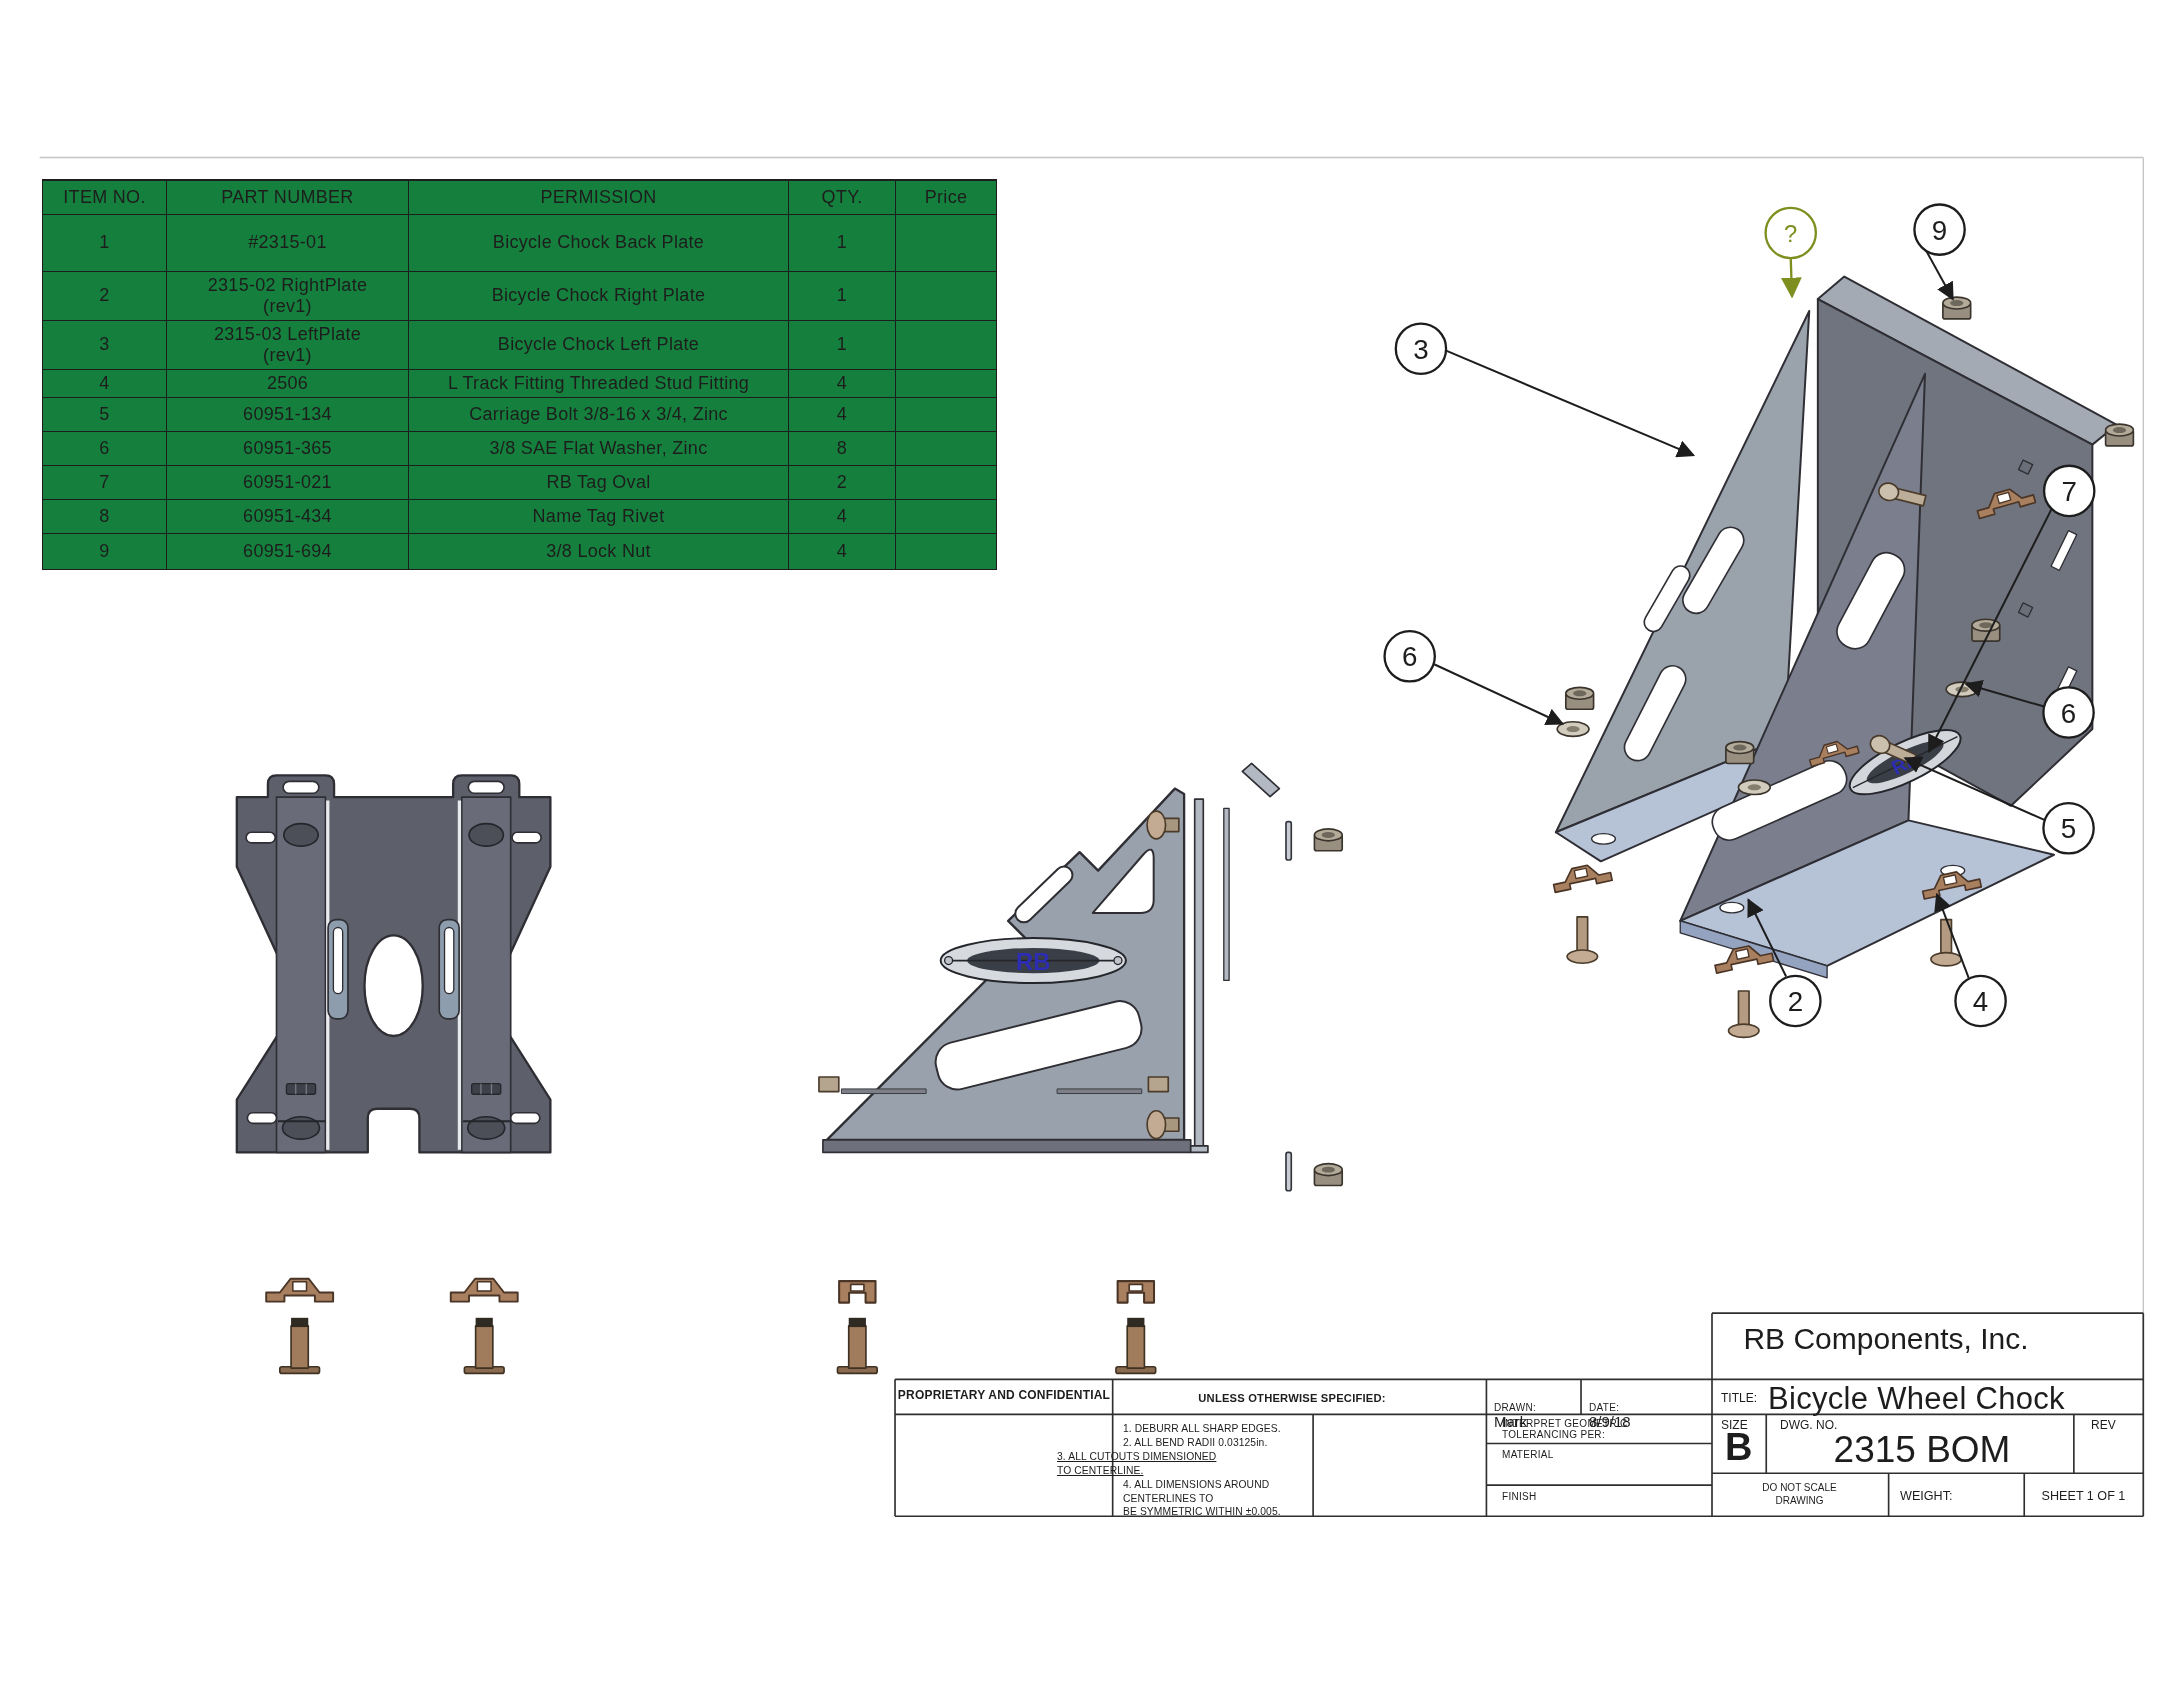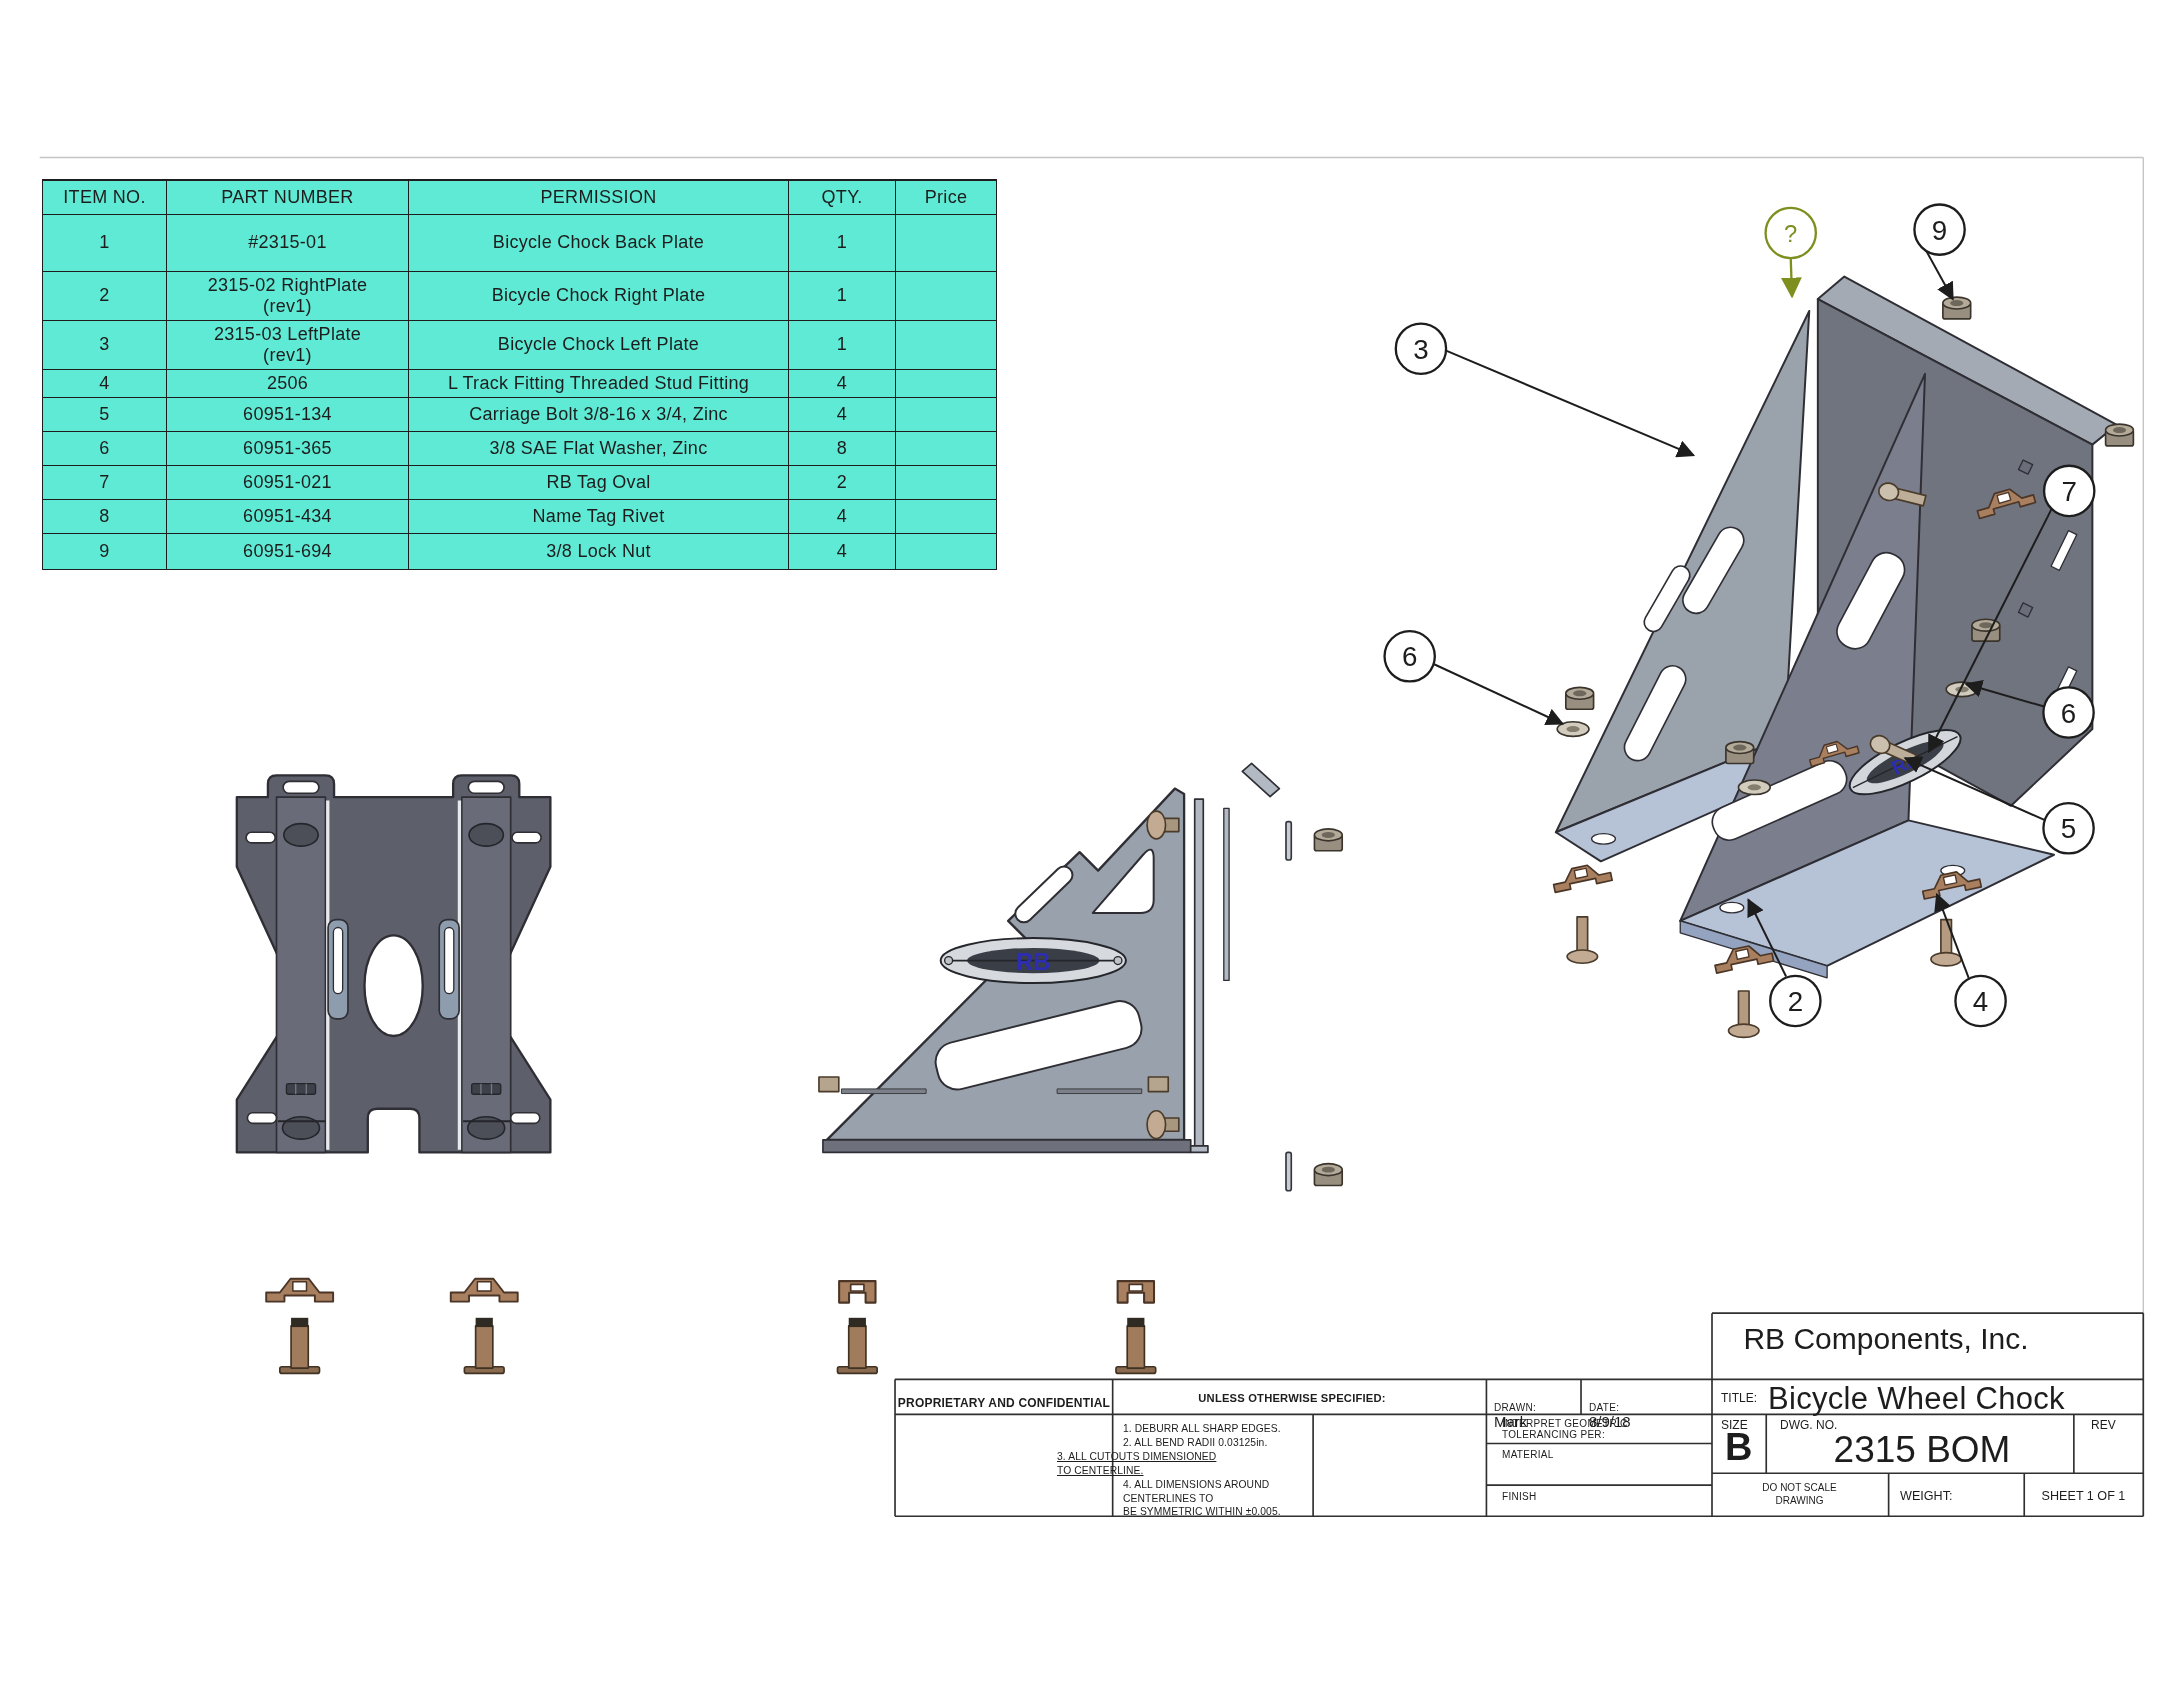--- a/index.html
+++ b/index.html
@@ -2,21 +2,21 @@
 <html style="font-size:10.6px"><head>
 <meta charset="utf-8">
 <style>
   html,body{margin:0;padding:0;background:#ffffff;}
   .page{position:relative;width:2183px;height:1687px;background:#ffffff;overflow:hidden;
         font-family:"Liberation Sans",sans-serif;color:#1d1d1d;}
   svg.art{position:absolute;left:0;top:0;}
 
   
   table.bom{position:absolute;left:42px;top:179px;width:954px;border-collapse:collapse;
-            table-layout:fixed;background:#5eead4;}
+            table-layout:fixed;background:#15803d;}
   table.bom td{border:1.7px solid #1d1d1d;text-align:center;vertical-align:middle;
                font-size:18px;letter-spacing:0.3px;padding:0 2.6px;white-space:pre-line;line-height:1.15;}
   table.bom tr:nth-child(1) td{border-top-width:2.6px;}
   table.bom tr:nth-child(1){height:34px;}
   table.bom tr:nth-child(2){height:57px;}
   table.bom tr:nth-child(3){height:49px;}
   table.bom tr:nth-child(4){height:49px;}
   table.bom tr:nth-child(5){height:28px;}
   table.bom tr:nth-child(6){height:34px;}
   table.bom tr:nth-child(7){height:34px;}
@@ -382,21 +382,21 @@
     <tr>
       <td>9</td>
       <td>60951-694</td>
       <td>3/8 Lock Nut</td>
       <td>4</td>
       <td></td>
     </tr>
   </tbody>
     </table>
 
-  <div class="t hdr ctr" style="left:895px;top:1388px;width:218px;margin-top:8px;">PROPRIETARY AND CONFIDENTIAL</div>
+  <div class="t hdr ctr" style="left:895px;top:1388px;width:218px;">PROPRIETARY AND CONFIDENTIAL</div>
 
   <div class="t hdr ctr" style="left:1113px;top:1392px;width:358px;font-size:11.2px;">UNLESS OTHERWISE SPECIFIED:</div>
   <div class="t sm" style="left:1123px;top:1422px;width:185px;">1.  DEBURR ALL SHARP EDGES.</div>
   <div class="t sm" style="left:1123px;top:1436px;width:185px;">2.  ALL BEND RADII 0.03125in.</div>
   <div class="t sm" style="left:1057px;top:1450px;width:185px;text-decoration:underline;">3.  ALL CUTOUTS DIMENSIONED
       TO CENTERLINE.</div>
   <div class="t sm" style="left:1123px;top:1478px;width:185px;">4.  ALL DIMENSIONS AROUND
       CENTERLINES TO
       BE SYMMETRIC WITHIN  ±0.005.</div>
 

